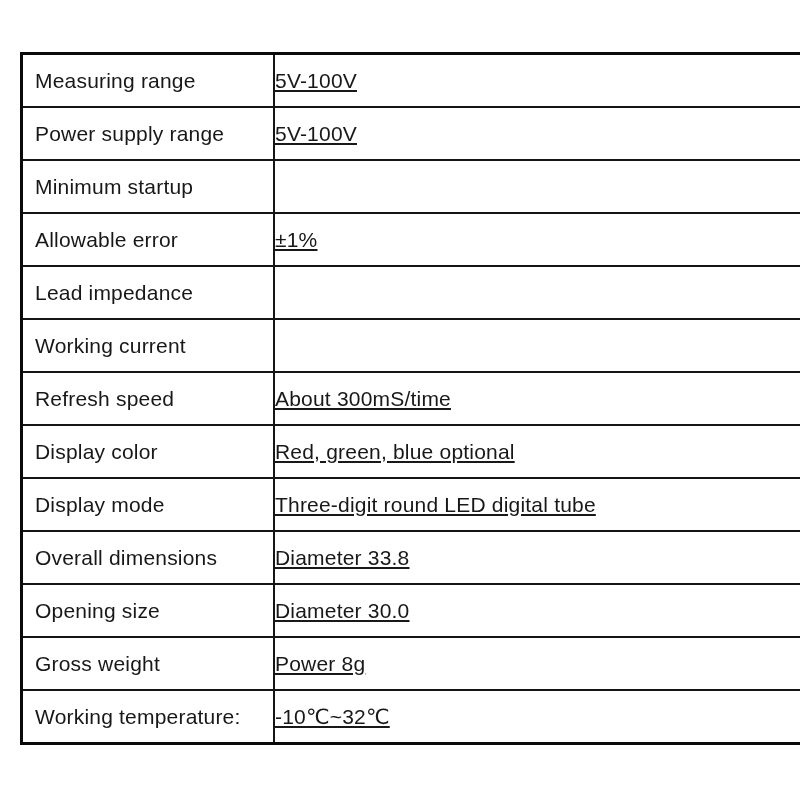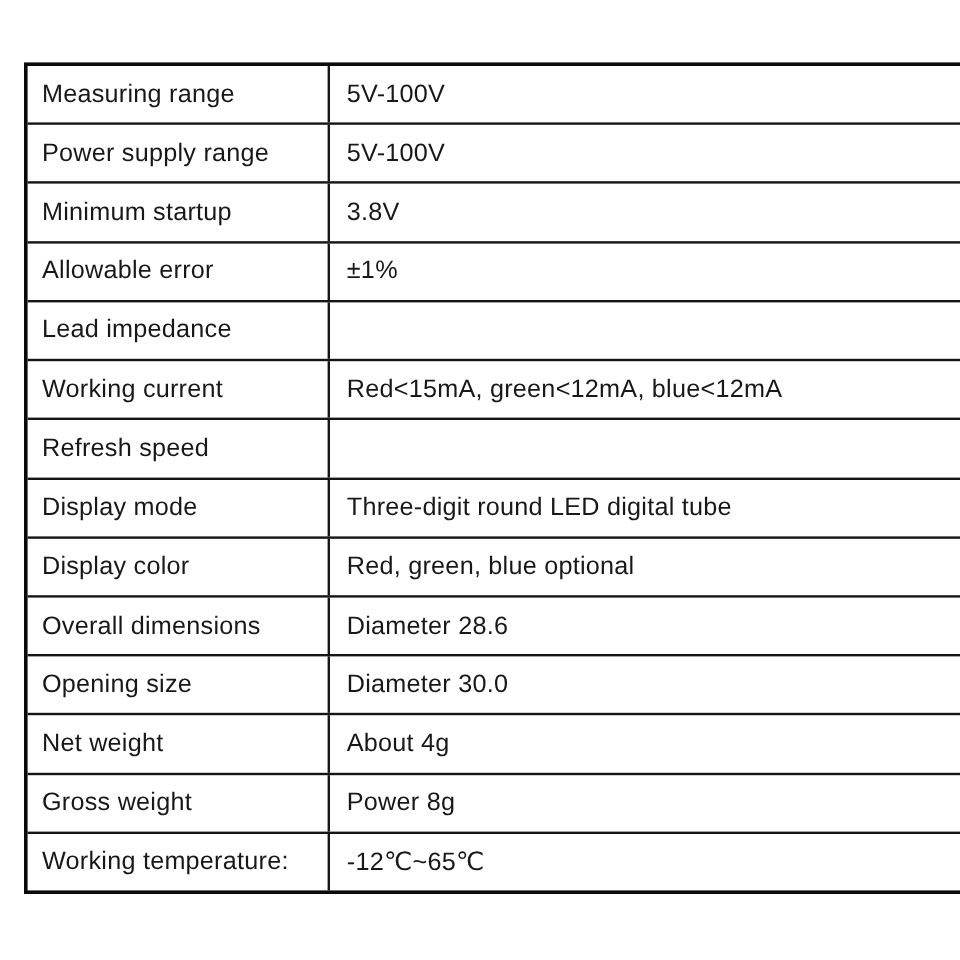--- a/index.html
+++ b/index.html
@@ -50,90 +50,85 @@
     overflow: hidden;
   }
   .spec-cell.label {
     width: 252px;
     flex: 0 0 252px;
     border-right: 2px solid #151515;
     padding-left: 12px;
   }
   .spec-cell.value {
     flex: 1 1 auto;
-    padding-left: 14px;
+    text-decoration: underline;
   }
 </style>
 </head>
 <body>
 
 <div class="page">
   <div class="spec-table">
   <div class="spec-row">
     <div class="spec-cell label">Measuring range</div>
     <div class="spec-cell value">5V-100V</div>
   </div>
 
   <div class="spec-row">
     <div class="spec-cell label">Power supply range</div>
     <div class="spec-cell value">5V-100V</div>
   </div>
 
   <div class="spec-row">
     <div class="spec-cell label">Minimum startup</div>
-    <div class="spec-cell value">3.8V</div>
   </div>
 
   <div class="spec-row">
     <div class="spec-cell label">Allowable error</div>
     <div class="spec-cell value">±1%</div>
   </div>
 
   <div class="spec-row">
     <div class="spec-cell label">Lead impedance</div>
   </div>
 
   <div class="spec-row">
     <div class="spec-cell label">Working current</div>
-    <div class="spec-cell value">Red&lt;15mA, green&lt;12mA, blue&lt;12mA</div>
   </div>
 
   <div class="spec-row">
     <div class="spec-cell label">Refresh speed</div>
+    <div class="spec-cell value">About 300mS/time</div>
+  </div>
+
+  <div class="spec-row">
+    <div class="spec-cell label">Display color</div>
+    <div class="spec-cell value">Red, green, blue optional</div>
   </div>
 
   <div class="spec-row">
     <div class="spec-cell label">Display mode</div>
     <div class="spec-cell value">Three-digit round LED digital tube</div>
   </div>
 
-  <div class="spec-row">
-    <div class="spec-cell label">Display color</div>
-    <div class="spec-cell value">Red, green, blue optional</div>
-  </div>
-
 
   <div class="spec-row">
     <div class="spec-cell label">Overall dimensions</div>
-    <div class="spec-cell value">Diameter 28.6</div>
+    <div class="spec-cell value">Diameter 33.8</div>
   </div>
 
   <div class="spec-row">
     <div class="spec-cell label">Opening size</div>
     <div class="spec-cell value">Diameter 30.0</div>
   </div>
 
-  <div class="spec-row">
-    <div class="spec-cell label">Net weight</div>
-    <div class="spec-cell value">About 4g</div>
-  </div>
 
   <div class="spec-row">
     <div class="spec-cell label">Gross weight</div>
     <div class="spec-cell value">Power 8g</div>
   </div>
 
   <div class="spec-row">
     <div class="spec-cell label">Working temperature:</div>
-    <div class="spec-cell value">-12℃~65℃</div>
+    <div class="spec-cell value">-10℃~32℃</div>
   </div>
 </div>
 </div>
 
 </body></html>

